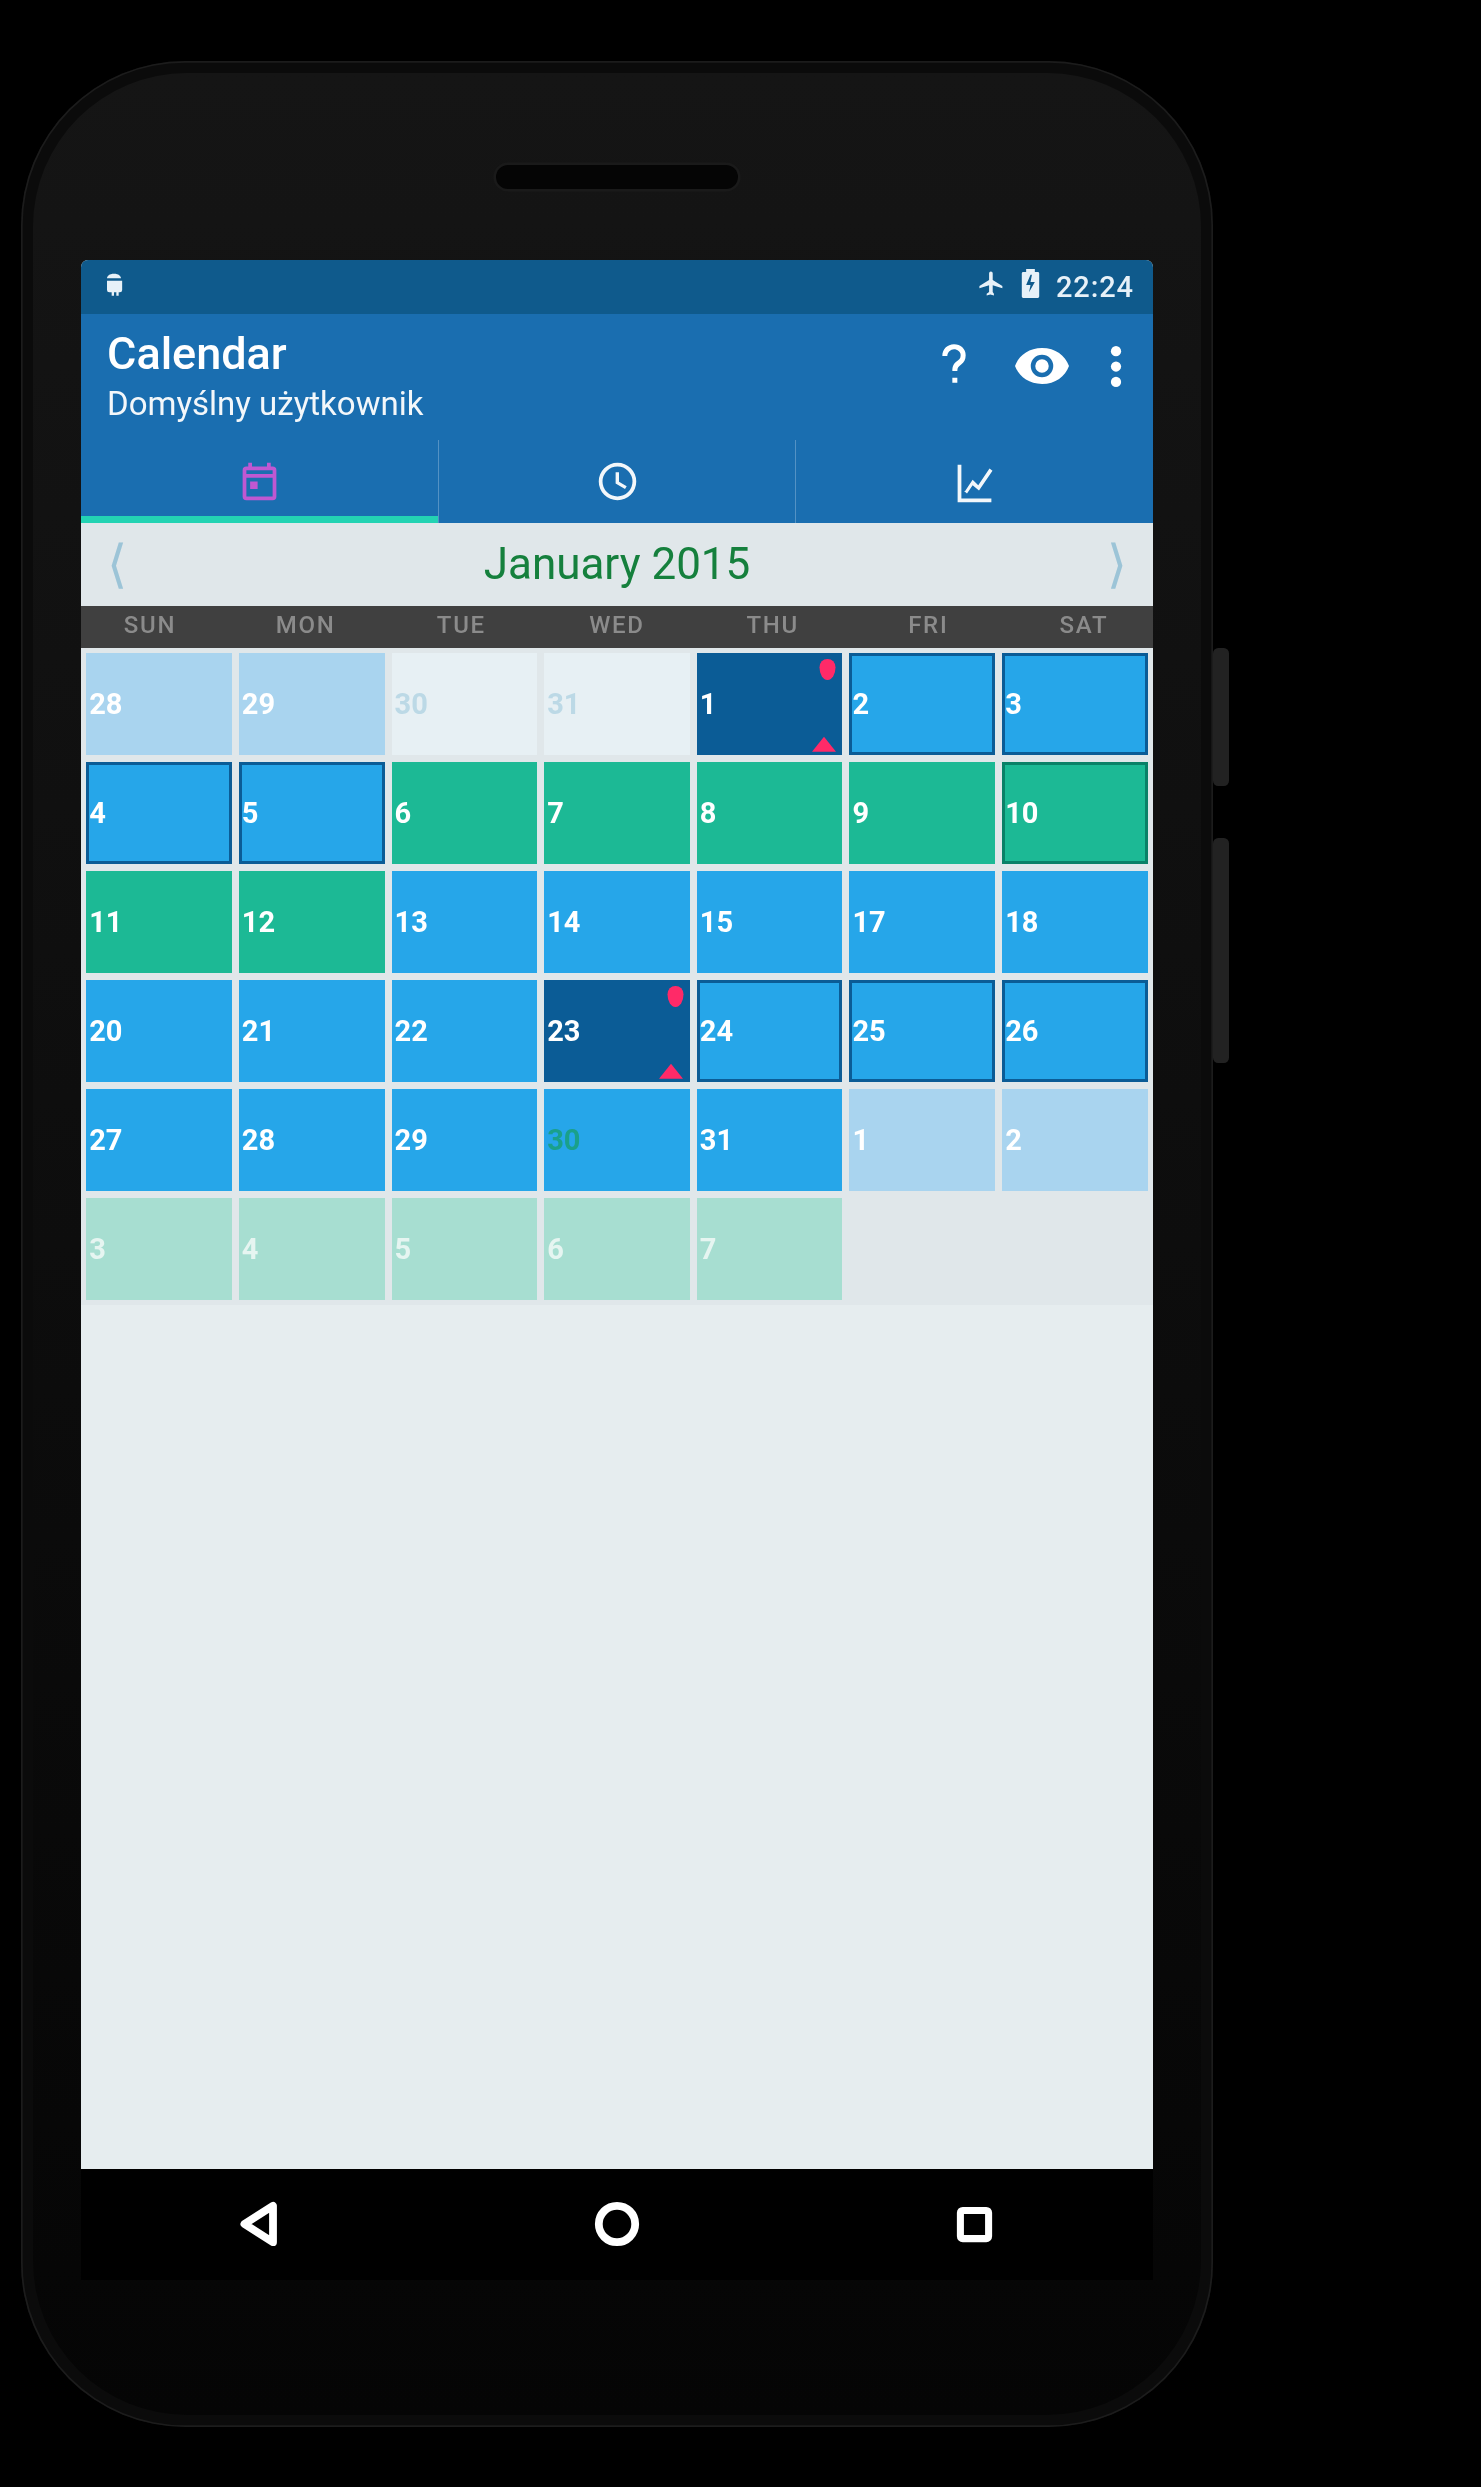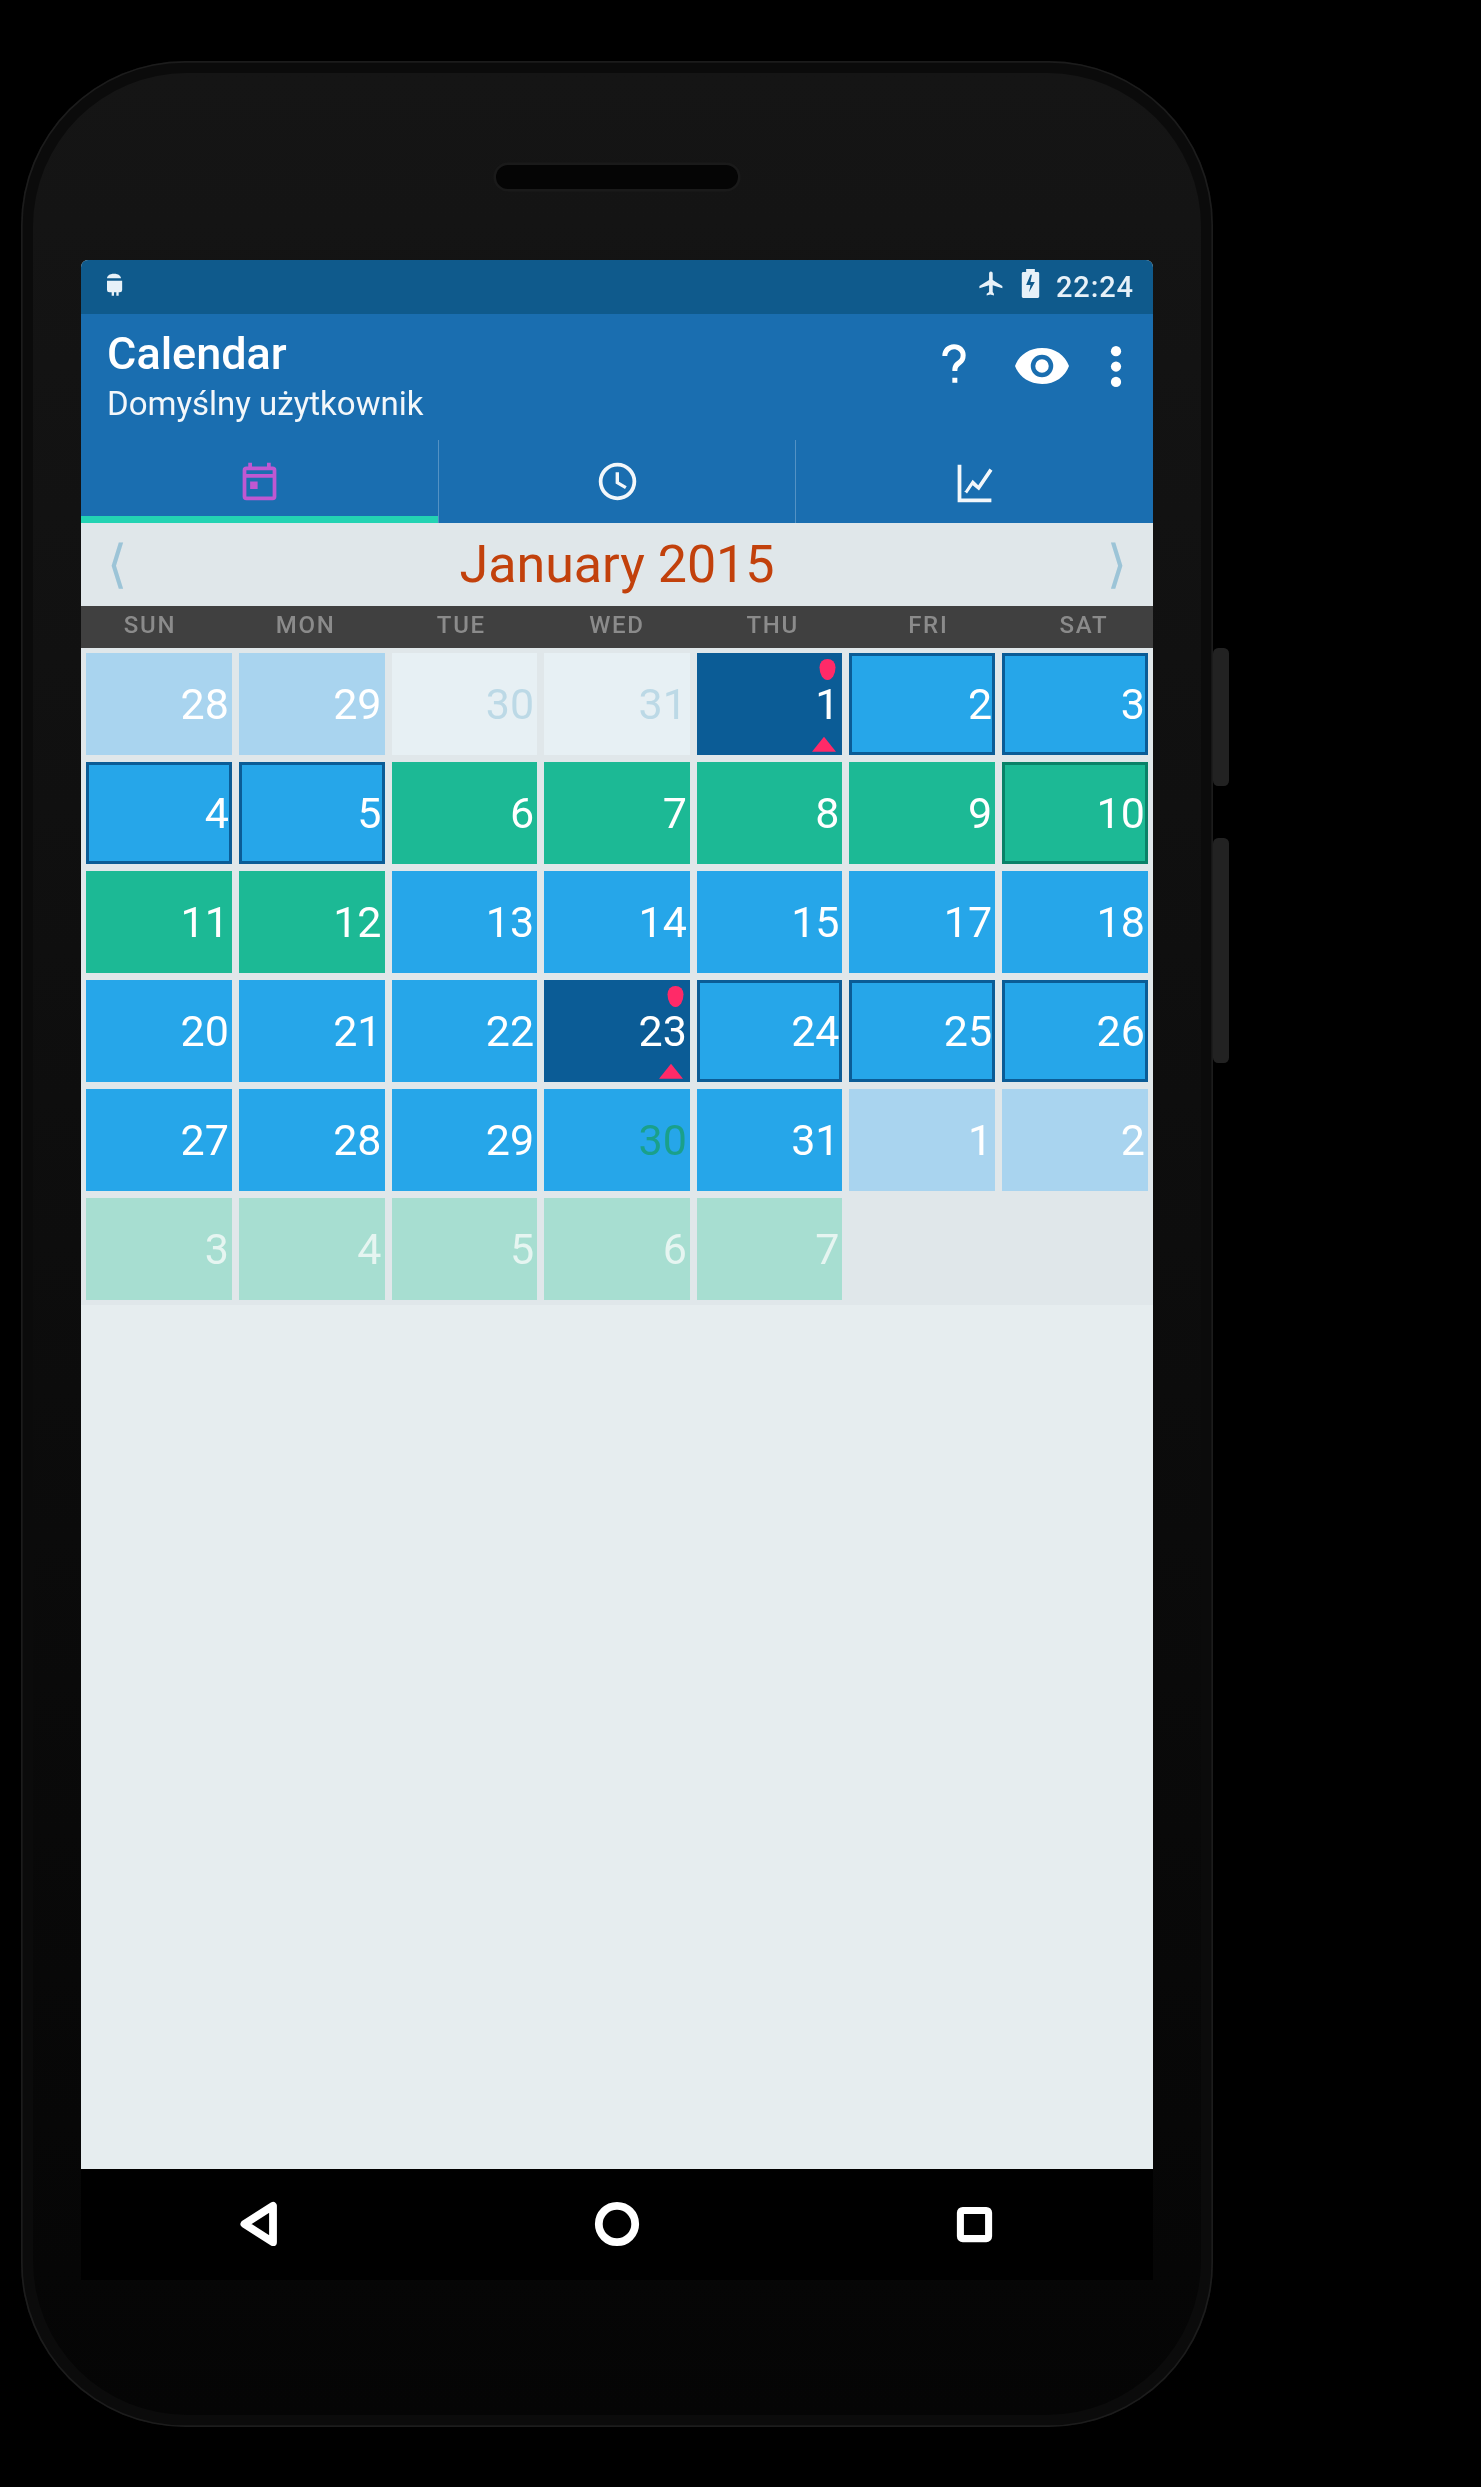--- a/index.html
+++ b/index.html
@@ -38,29 +38,29 @@
   .tab{flex:1;display:flex;align-items:center;justify-content:center;position:relative;cursor:pointer;border-right:0.9px solid rgba(255,255,255,.25);}
   .tab:last-child{border-right:none;}
   .tab svg{fill:#fff;opacity:.95;}
   .tab.active svg{fill:#c857d4;}
   .tab .underline{position:absolute;left:0;right:0;bottom:0;height:7px;background:transparent;}
   .tab.active .underline{background:#23d3b3;}
 
   
   .monthbar{display:flex;align-items:center;justify-content:space-between;background:#e0e7ea;height:83px;padding:0 17.3px;}
   .chev{color:#9cc4d7;font-size:52px;font-weight:300;padding:0 8.6px;cursor:pointer;user-select:none;}
-  .month-label{color:#c2410c;font-size:52px;font-weight:400;}
+  .month-label{color:#15803d;font-size:44px;font-weight:400;}
 
   
   .weekdays{display:grid;grid-template-columns:repeat(7,1fr);background:#404040;padding:5.2px 5.2px 8.6px 5.2px;gap:28px;}
   .weekdays div{text-align:center;color:#8b8b8b;font-size:24px;letter-spacing:1.7px;font-weight:500;}
 
   
   .cal{display:grid;grid-template-columns:repeat(7,1fr);grid-auto-rows:102px;gap:7px;padding:5.2px;background:#e0e7ea;}
-  .cell{position:relative;display:flex;align-items:center;justify-content:flex-end;font-size:43px;font-weight:400;color:#fff;border:3.5px solid transparent;cursor:pointer;user-select:none;}
+  .cell{position:relative;display:flex;align-items:center;justify-content:flex-start;font-size:29px;font-weight:700;color:#fff;border:3.5px solid transparent;cursor:pointer;user-select:none;}
   .cell.oprev,.cell.onext{color:#fff;}
   .cell.oprev.blue{background:#a9d4ef;}
   .cell.oprev.pale{background:#e7f0f4;color:#bcd9e6;}
   .cell.onext.blue{background:#a9d4ef;}
   .cell.onext.green{background:#a7ded1;color:#e6f5f1;}
   .cell.onext.mint{background:#a7ded1;color:#e6f5f1;}
 
   .cell.sky{background:#26a6e9;}
   .cell.sky.bordered{border-color:#0b5c96;}
   .cell.green{background:#1cb995;}

